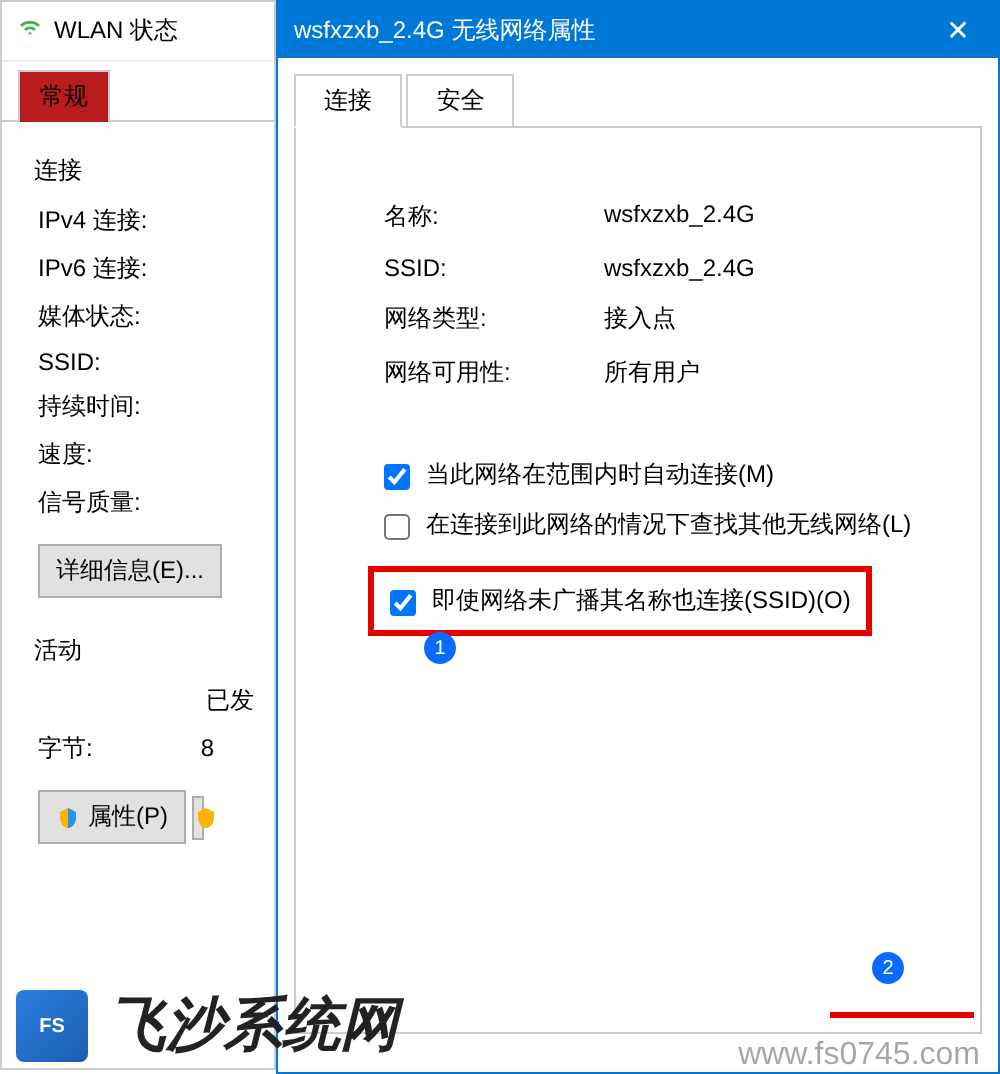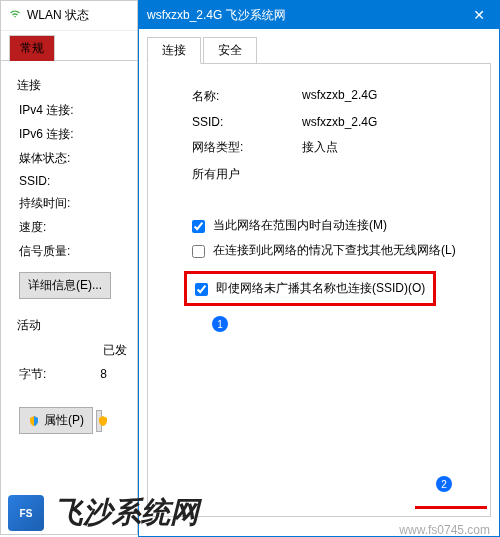--- a/index.html
+++ b/index.html
@@ -17,36 +17,36 @@
     .back-btn { display: inline-flex; align-items: center; gap: 4px; padding: 4px 8px; border: 1px solid #adadad; background: #e1e1e1; font-size: 12px; }
     .shield-icon { width: 12px; height: 12px; }
     .val8 { margin-left: 54px; }
     
     .front-window { position: absolute; top: 0; left: 138px; width: 362px; height: 537px; background: #fff; border: 1px solid #0078d7; }
     .front-titlebar { display: flex; align-items: center; justify-content: space-between; height: 28px; background: #0078d7; color: #fff; padding: 0 0 0 8px; }
     .front-titlebar .close { width: 40px; height: 28px; display: flex; align-items: center; justify-content: center; font-size: 14px; }
     .front-tabs { padding: 8px 8px 0 8px; }
     .front-tab { display: inline-block; padding: 4px 14px; border: 1px solid #ccc; background: #fff; font-size: 12px; margin-right: -1px; }
     .front-tab.active { border-bottom: 1px solid #fff; position: relative; z-index: 2; }
-    .front-tab-body { border: 1px solid #ccc; margin: -1px 8px 8px 8px; padding: 24px 16px; height: 454px; position: relative; }
+    .front-tab-body { border: 1px solid #ccc; margin: -1px 8px 8px 8px; padding: 36px 16px; height: 454px; position: relative; }
     .info-row { display: flex; font-size: 12px; margin: 0 0 10px 28px; }
     .info-label { width: 110px; }
     .info-value { color: #000; }
     .checkbox-row { display: flex; align-items: center; gap: 8px; font-size: 12px; margin: 8px 0 8px 28px; }
     .checkbox-row input { margin-top: 1px; }
     .red-box { border: 3px solid #e60000; padding: 6px 8px; margin: 4px 0 0 20px; display: inline-block; }
     .red-box .checkbox-row { margin: 0; }
     .callout { width: 16px; height: 16px; border-radius: 50%; background: #0a6cff; color: #fff; font-size: 10px; display: flex; align-items: center; justify-content: center; position: absolute; }
     .callout1 { left: 64px; top: 252px; }
     .callout2 { position: absolute; right: 48px; bottom: 45px; width: 16px; height: 16px; border-radius: 50%; background: #0a6cff; color: #fff; font-size: 10px; display: flex; align-items: center; justify-content: center; z-index: 5; }
     
     .bottom-banner { position: absolute; bottom: 4px; left: 0; right: 0; height: 40px; display: flex; align-items: center; padding-left: 8px; gap: 10px; z-index: 4; }
     .bottom-banner .logo { width: 36px; height: 36px; background: linear-gradient(135deg, #2a7de1, #1b5fb0); border-radius: 4px; display: flex; align-items: center; justify-content: center; color: #fff; font-size: 10px; font-weight: bold; }
     .bottom-banner .site-name { font-size: 29px; font-weight: bold; color: #222; font-style: italic; }
-    .watermark { position: absolute; right: 10px; bottom: 0px; font-size: 12px; color: rgba(0,0,0,0.35); z-index: 6; }
+    .watermark { position: absolute; right: 10px; bottom: 0px; font-size: 16px; color: rgba(0,0,0,0.35); z-index: 6; }
     
     .bottom-btn { position: absolute; bottom: 10px; right: 12px; border-top: 3px solid #e60000; height: 20px; width: 72px; }
   </style>
 </head>
 <body>
 
 <div class="back-window">
   <div class="back-title">
     <span class="wifi-icon">
       <svg width="12" height="12" viewBox="0 0 24 24">
@@ -70,21 +70,21 @@
     <div class="back-btn-row">
       <button class="back-btn">
         <span>详细信息(E)...</span>
       </button>
     </div>
     <div class="back-section-title" style="margin-top:18px;">活动</div>
     <div class="back-row" style="text-align:right;padding-right:2px;">已发</div>
     <div class="back-row">
       <span>字节:</span><span class="val8">8</span>
     </div>
-    <div class="back-btn-row" style="margin-top:24px;">
+    <div class="back-btn-row" style="margin-top:12px;">
       <button class="back-btn">
         <span class="shield-icon">
           <svg width="12" height="12" viewBox="0 0 24 24">
               <path fill="#ffb300" d="M12 2l8 4v6c0 5-3.4 9.6-8 10-4.6-.4-8-5-8-10V6l8-4z"></path>
               <path fill="#2196f3" d="M12 2v20c4.6-.4 8-5 8-10V6l-8-4z"></path>
             </svg>
         </span>
         <span>属性(P)</span>
       </button>
       <button class="back-btn" style="width:6px;padding:4px 0;">
@@ -93,21 +93,21 @@
               <path fill="#ffb300" d="M12 2l8 4v6c0 5-3.4 9.6-8 10-4.6-.4-8-5-8-10V6l8-4z"></path>
             </svg>
         </span>
       </button>
     </div>
   </div>
 </div>
 
 <div class="front-window">
   <div class="front-titlebar">
-    <span>wsfxzxb_2.4G 飞沙系统网</span>
+    <span>wsfxzxb_2.4G 无线网络属性</span>
     <div class="close">
       <span>✕</span>
     </div>
   </div>
   <div class="front-tabs">
     <div class="front-tab active">连接</div>
     <div class="front-tab">安全</div>
   </div>
   <div class="front-tab-body">
     <div class="info-row">
@@ -116,20 +116,21 @@
     </div>
     <div class="info-row">
       <span class="info-label">SSID:</span>
       <span class="info-value">wsfxzxb_2.4G</span>
     </div>
     <div class="info-row">
       <span class="info-label">网络类型:</span>
       <span class="info-value">接入点</span>
     </div>
     <div class="info-row">
+      <span class="info-label">网络可用性:</span>
       <span class="info-value">所有用户</span>
     </div>
     <div style="height:16px;"></div>
     <div class="checkbox-row">
       <input type="checkbox" checked="" style="">
       <span>当此网络在范围内时自动连接(M)</span>
     </div>
     <div class="checkbox-row">
       <input type="checkbox" style="">
       <span>在连接到此网络的情况下查找其他无线网络(L)</span>

